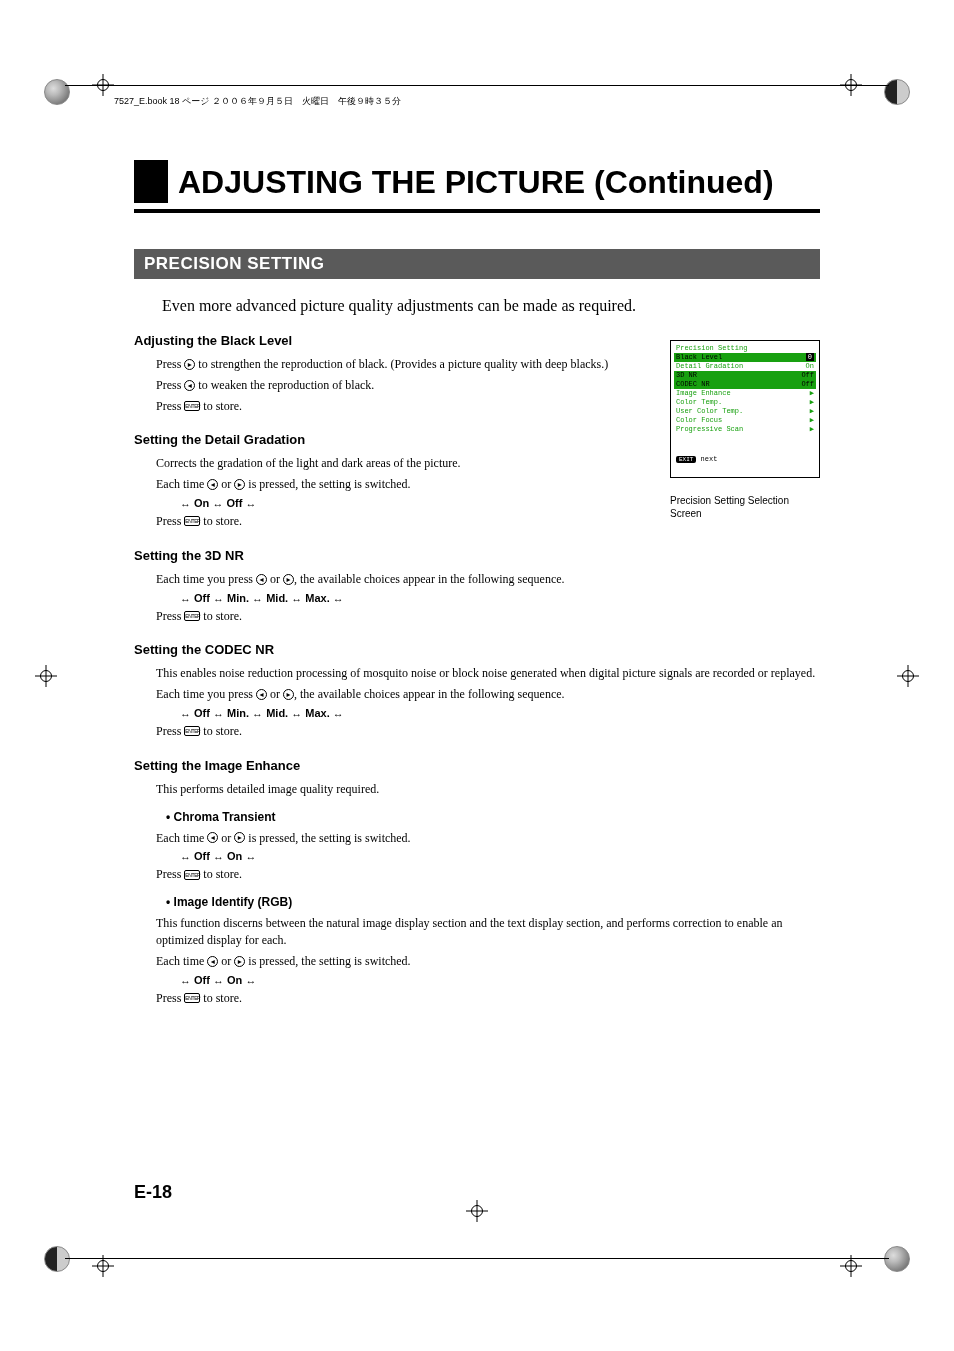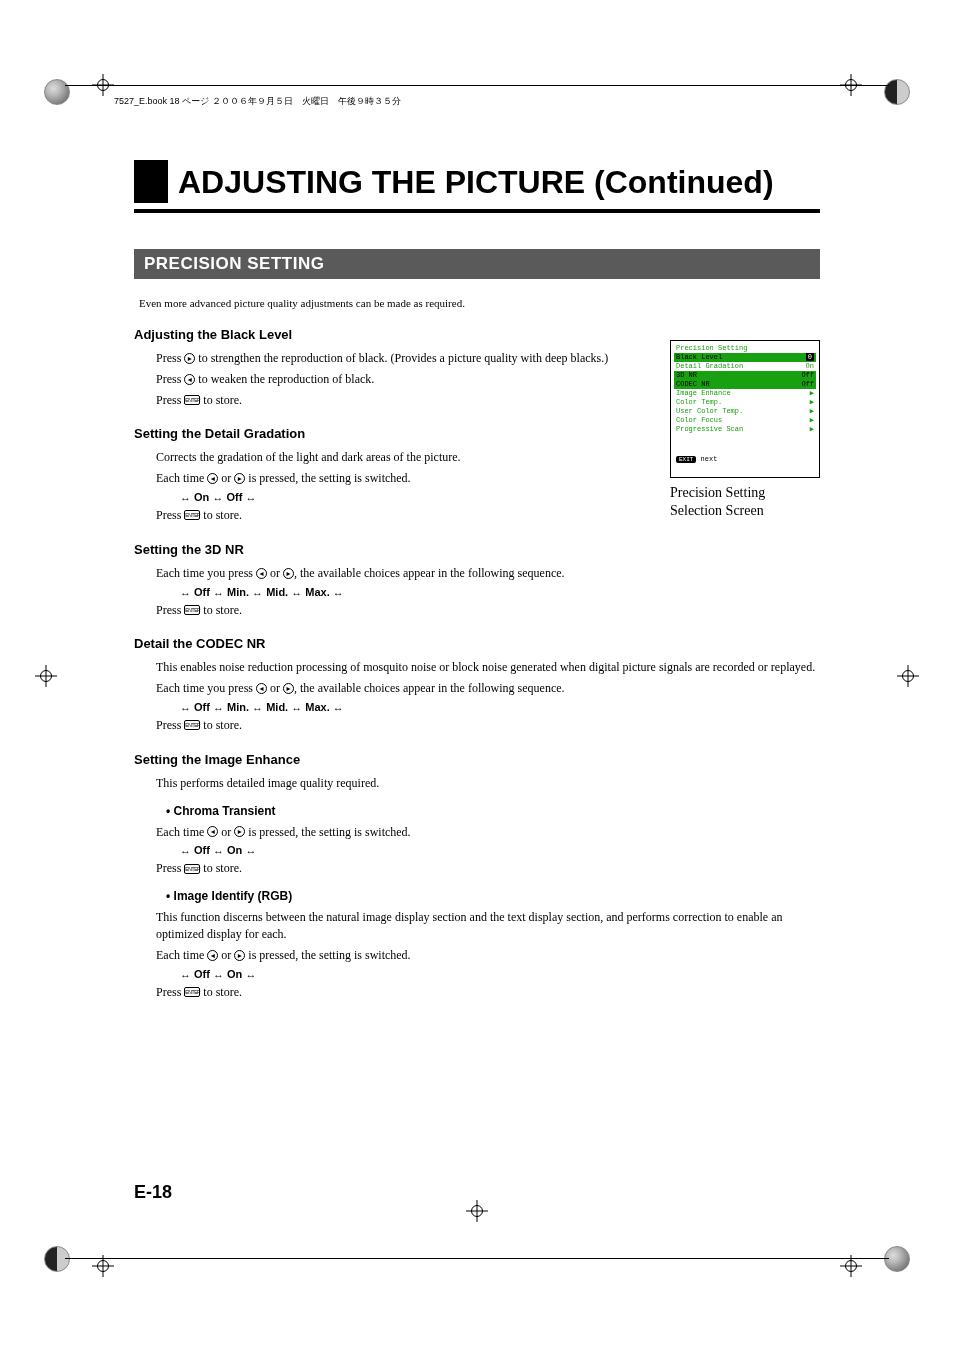--- a/index.html
+++ b/index.html
@@ -53,22 +53,22 @@
     background: #5a5a5a;
     color: #fff;
     font-family: Arial, sans-serif;
     font-weight: bold;
     font-size: 17px;
     padding: 5px 10px;
     letter-spacing: 0.5px;
     margin-bottom: 18px;
   }
   .intro {
-    font-size: 11px;
-    margin: 0 0 18px 5px;
+    font-size: 16px;
+    margin: 0 0 18px 28px;
   }
   .sub-h {
     font-family: Arial, sans-serif;
     font-weight: bold;
     font-size: 13px;
     margin: 18px 0 8px 0;
   }
   .body-block {
     margin-left: 22px;
   }
@@ -139,23 +139,23 @@
     padding: 1px 2px;
     color: #18a010;
   }
   .osd-row.sel { background: #18a010; color: #000; }
   .osd-row .v { text-align: right; min-width: 20px; }
   .osd-row .v-box { background:#000; color:#fff; padding:0 2px; }
   .osd-row .arrow { color:#18a010; }
   .osd-foot { margin-top: 22px; font-size: 7px; padding-left: 2px;}
   .osd-foot .k { background:#000; color:#fff; padding:0 3px; border-radius:2px; font-size:6px;}
   .osd-cap {
-    font-family: Liberation Serif, serif;
-    font-size: 14px;
-    margin-top: 6px;
+    font-family: Liberation Sans, sans-serif;
+    font-size: 10px;
+    margin-top: 16px;
     line-height: 1.3;
   }
 
   .page-no {
     position: absolute;
     left: 134px;
     top: 1150px;
     font-family: Arial, sans-serif;
     font-weight: bold;
     font-size: 18px;
@@ -308,21 +308,21 @@
   <div class="body-block">
     <p class="body-p">
       <span>Each time you press </span><span class="icon icon-arrow">◂</span><span> or </span><span class="icon icon-arrow">▸</span><span>, the available choices appear in the following sequence.</span>
     </p>
     <div class="seq">↔ Off ↔ Min. ↔ Mid. ↔ Max. ↔</div>
     <p class="body-p">
       <span>Press </span><span class="icon icon-enter">ENTER</span><span> to store.</span>
     </p>
   </div>
 
-  <div class="sub-h">Detail the CODEC NR</div>
+  <div class="sub-h">Setting the CODEC NR</div>
   <div class="body-block">
     <p class="body-p">This enables noise reduction processing of mosquito noise or block noise generated when digital picture signals are recorded or replayed.</p>
     <p class="body-p">
       <span>Each time you press </span><span class="icon icon-arrow">◂</span><span> or </span><span class="icon icon-arrow">▸</span><span>, the available choices appear in the following sequence.</span>
     </p>
     <div class="seq">↔ Off ↔ Min. ↔ Mid. ↔ Max. ↔</div>
     <p class="body-p">
       <span>Press </span><span class="icon icon-enter">ENTER</span><span> to store.</span>
     </p>
   </div>

